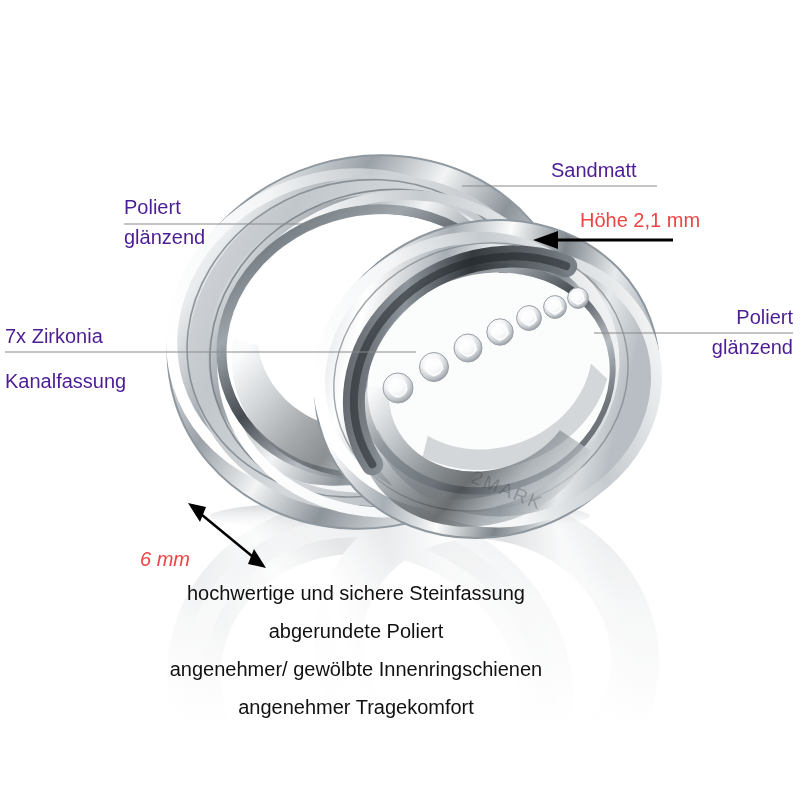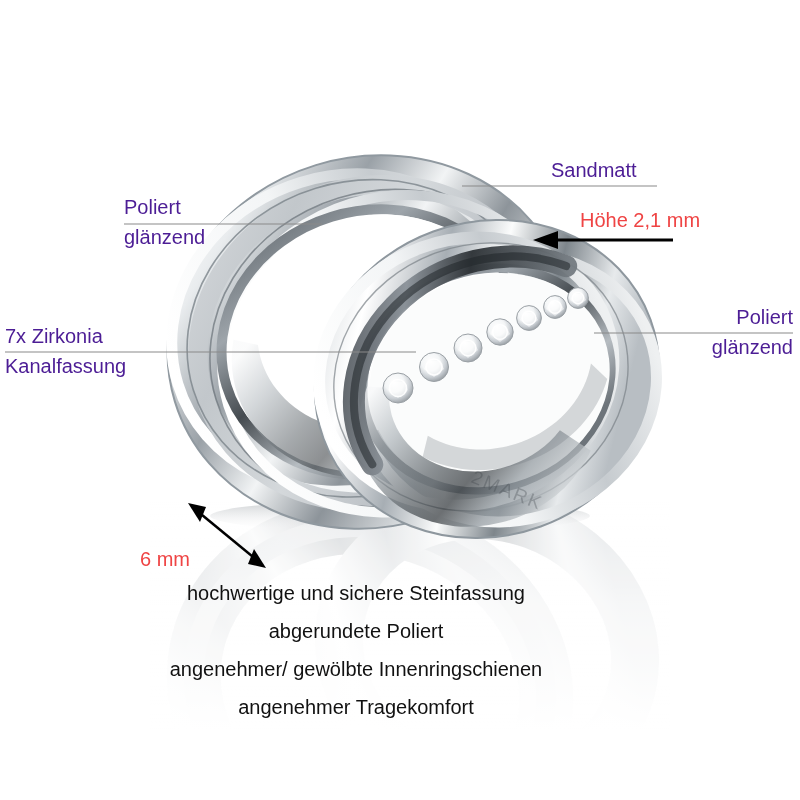--- a/index.html
+++ b/index.html
@@ -269,26 +269,26 @@
   </svg>
 
   <div class="anno anno-gray label-left" style="left:124px; top:196px;">Poliert</div>
   <div class="anno anno-gray label-left" style="left:124px; top:226px;">glänzend</div>
 
   <div class="anno anno-gray label-left" style="left:551px; top:159px;">Sandmatt</div>
 
   <div class="anno anno-black label-left" style="left:580px; top:209px;">Höhe 2,1 mm</div>
 
   <div class="anno anno-gray label-left" style="left:5px; top:325px;">7x Zirkonia</div>
-  <div class="anno anno-gray label-left" style="left:5px; top:355px;">Kanalfassung</div>
+  <div class="anno anno-gray label-left" style="left:5px; top:370px;">Kanalfassung</div>
 
   <div class="anno anno-gray label-right" style="right:7px; top:306px;">Poliert</div>
   <div class="anno anno-gray label-right" style="right:7px; top:336px;">glänzend</div>
 
-  <div class="anno anno-black label-left" style="left:140px; top:548px;">6 mm</div>
+  <div class="anno anno-black label-left" style="left:140px; top:548px;font-style:italic;">6 mm</div>
 
   <div id="feature-list">
     <div class="feature-line">hochwertige und sichere Steinfassung</div>
     <div class="feature-line">abgerundete Poliert</div>
     <div class="feature-line">angenehmer/ gewölbte Innenringschienen</div>
     <div class="feature-line">angenehmer Tragekomfort</div>
   </div>
 
 </div>
 

